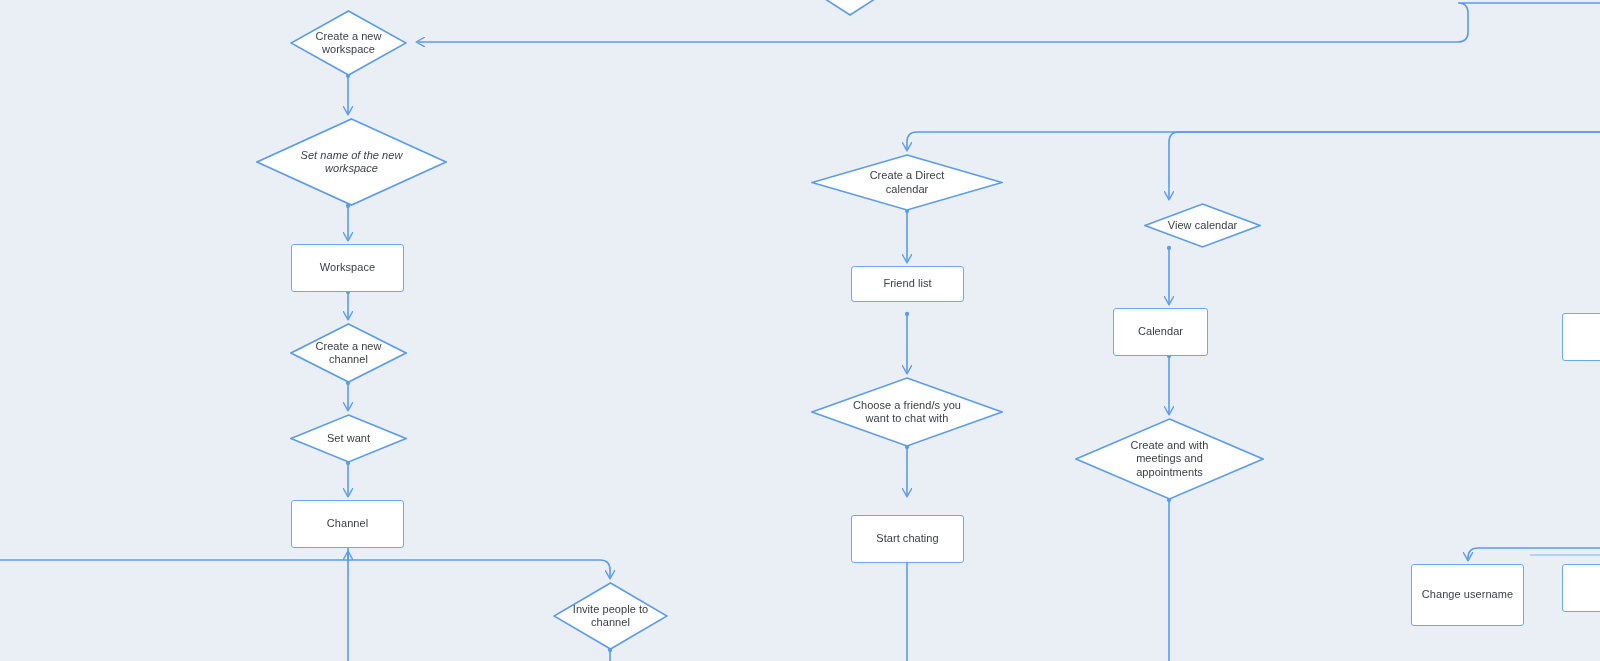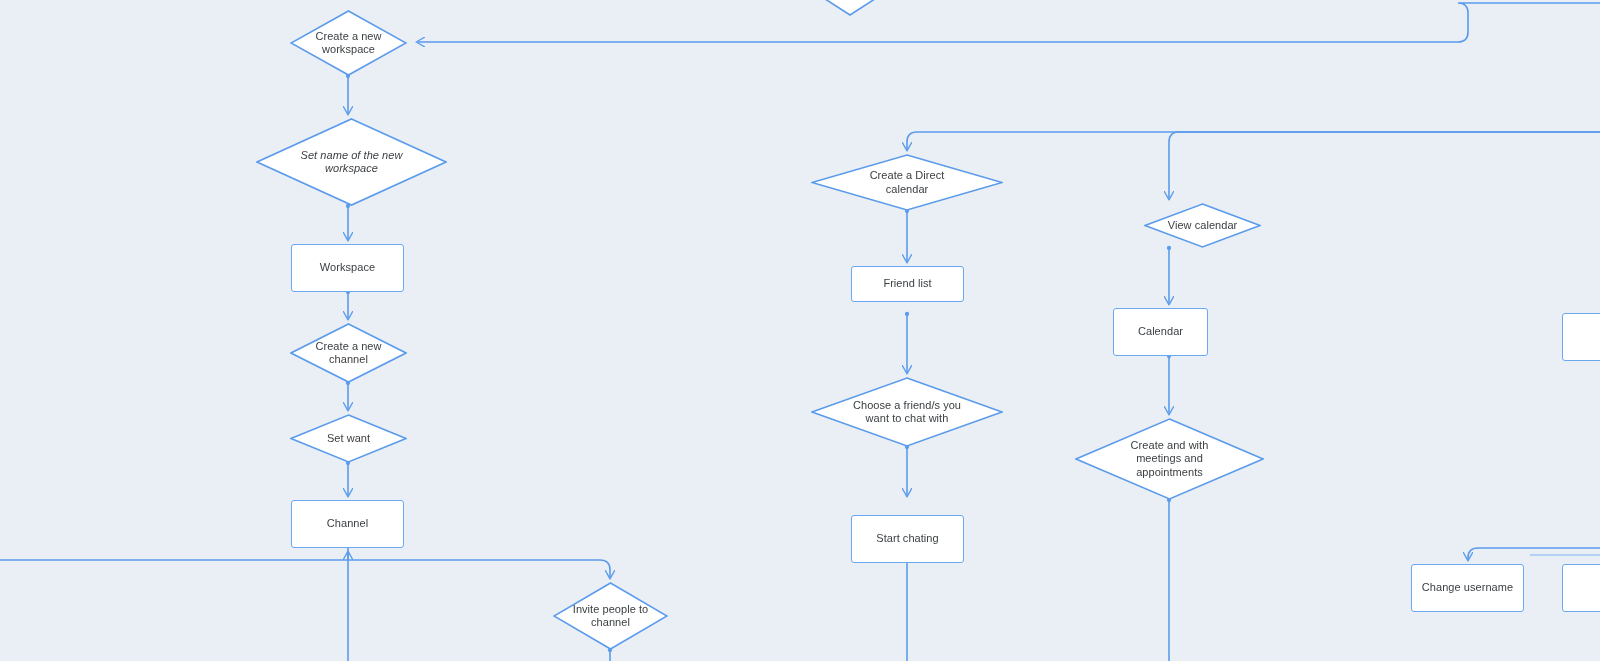--- a/index.html
+++ b/index.html
@@ -173,21 +173,21 @@
 
   <div class="node diamond" style="left:1075px;top:418px;width:189px;height:82px;">
     <svg class="dshape" viewBox="0 0 189 82" preserveAspectRatio="none">
       <polygon points="94.5,1 188,41 94.5,81 1,41" fill="#ffffff" stroke="#5b9bec" stroke-width="1.6"></polygon>
     </svg>
     <span class="lbl">Create and with
 meetings and
 appointments</span>
   </div>
 
-  <div class="node rect" style="left:1411px;top:564px;width:113px;height:48px;">
+  <div class="node rect" style="left:1411px;top:564px;width:113px;height:62px;">
     <span class="lbl">Change username</span>
   </div>
 
   <div class="node rect" style="left:1562px;top:313px;width:113px;height:48px;">
     <span class="lbl"></span>
   </div>
 
   <div class="node rect" style="left:1562px;top:564px;width:113px;height:48px;">
     <span class="lbl"></span>
   </div>

